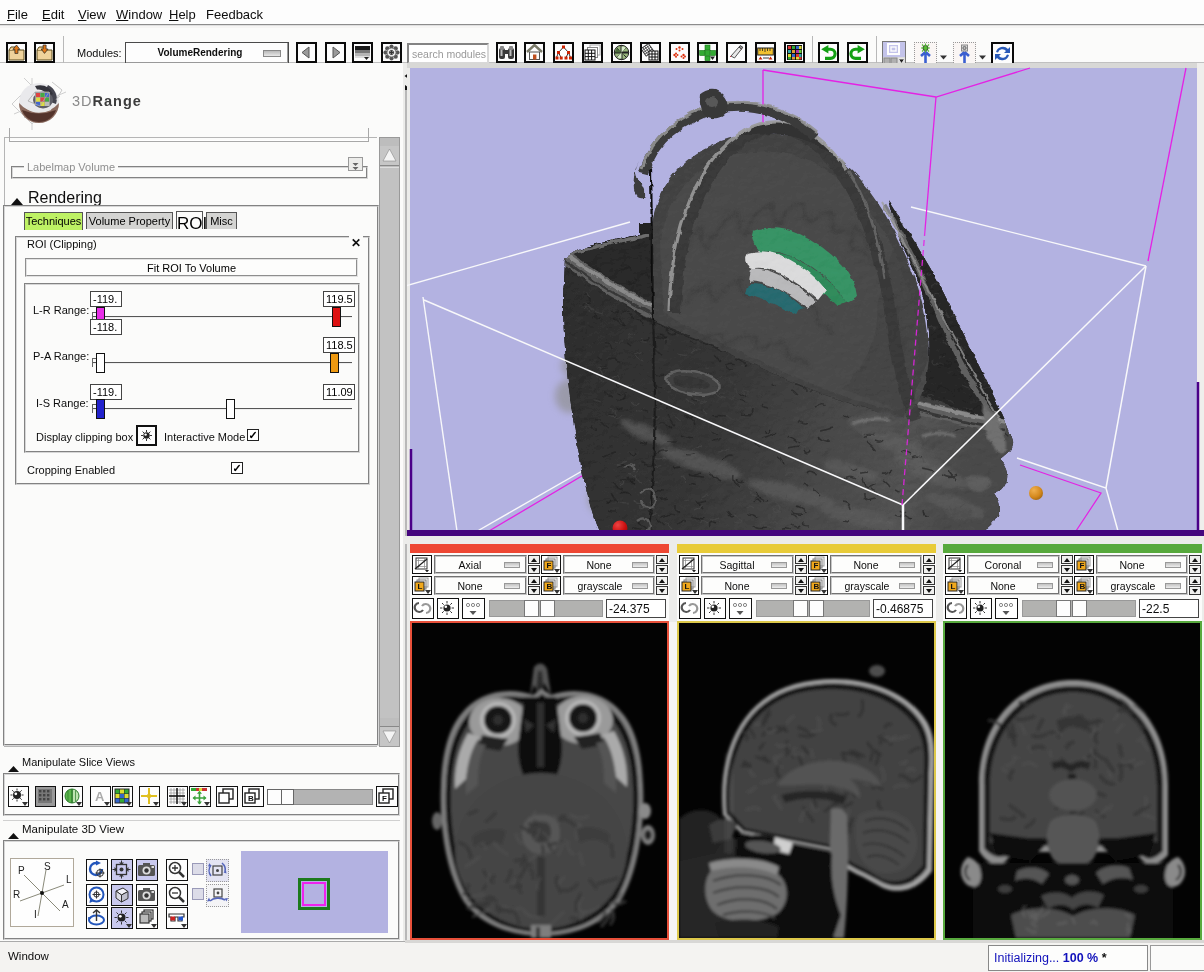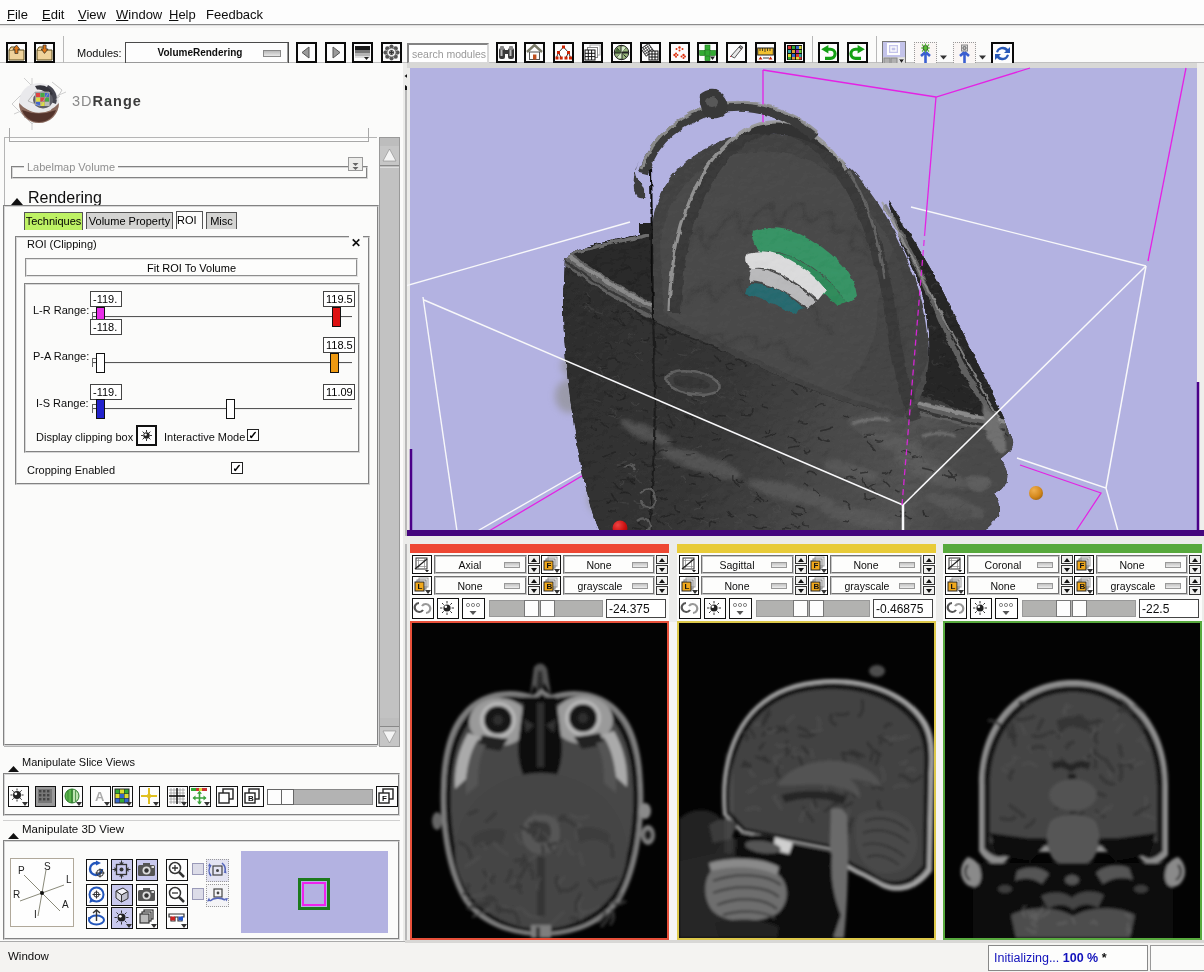--- a/index.html
+++ b/index.html
@@ -275,21 +275,21 @@
 
 <div class="abs" style="left:11px;top:191px"><svg width="12" height="7">
       <path d="M0 7 h12 l-6-7 z" fill="#111"></path>
     </svg></div>
 <div class="txt" style="left:28px;top:189px;font-size:16px">Rendering</div>
 
 <div class="abs" style="left:3px;top:205px;width:376px;height:541px;border:2px groove #d6d6d6"></div>
 
 <div class="abs" style="left:24px;top:212px;width:59px;height:18px;background:#bef264;border:1px solid #555;border-bottom:none;font-size:11px;text-align:center;padding-top:2px">Techniques</div>
 <div class="abs" style="left:86px;top:212px;width:87px;height:17px;background:#d4d4d2;border:1px solid #555;border-bottom:none;font-size:11px;text-align:center;padding-top:2px">Volume Property</div>
-<div class="abs" style="left:176px;top:211px;width:27px;height:18px;background:#fcfcfb;border:1px solid #555;border-bottom:none;font-size:11px;text-align:left;padding-top:2px">ROI</div>
+<div class="abs" style="left:176px;top:211px;width:27px;height:18px;background:#fcfcfb;border:1px solid #555;border-bottom:none;font-size:17px;text-align:left;padding-top:2px">ROI</div>
 <div class="abs" style="left:206px;top:212px;width:31px;height:17px;background:#d4d4d2;border:1px solid #555;border-bottom:none;font-size:11px;text-align:center;padding-top:2px">Misc</div>
 
 <div class="abs" style="left:15px;top:236px;width:355px;height:249px;border:2px groove #d6d6d6"></div>
 <div class="txt" style="left:24px;top:238px;font-size:11px;background:#fbfbfa;padding:0 3px">ROI (Clipping)</div>
 <div class="txt" style="left:349px;top:236px;font-size:12px;font-weight:bold;background:#fbfbfa;padding:0 2px">✕</div>
 <div class="abs" style="left:25px;top:258px;width:333px;height:19px;border:2px groove #e2e2e2;background:#fdfdfc;font-size:11px;text-align:center;padding-top:2px">Fit ROI To Volume</div>
 <div class="abs" style="left:24px;top:283px;width:336px;height:170px;border:2px groove #d6d6d6"></div>
 
 <style>
 .vbox{position:absolute;width:32px;height:16px;border:1px solid #444;background:#fff;font-size:11px;padding:1px 0 0 2px}

